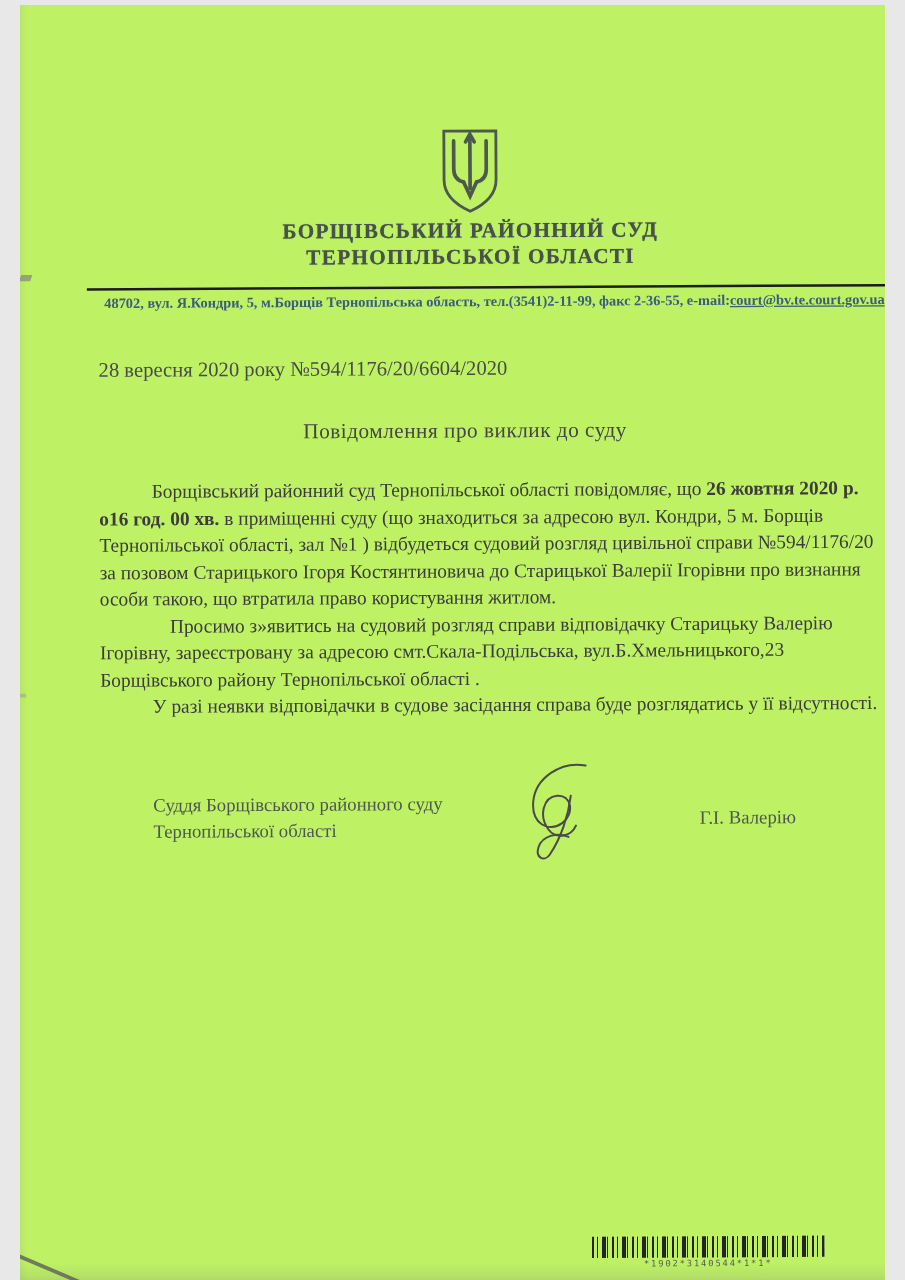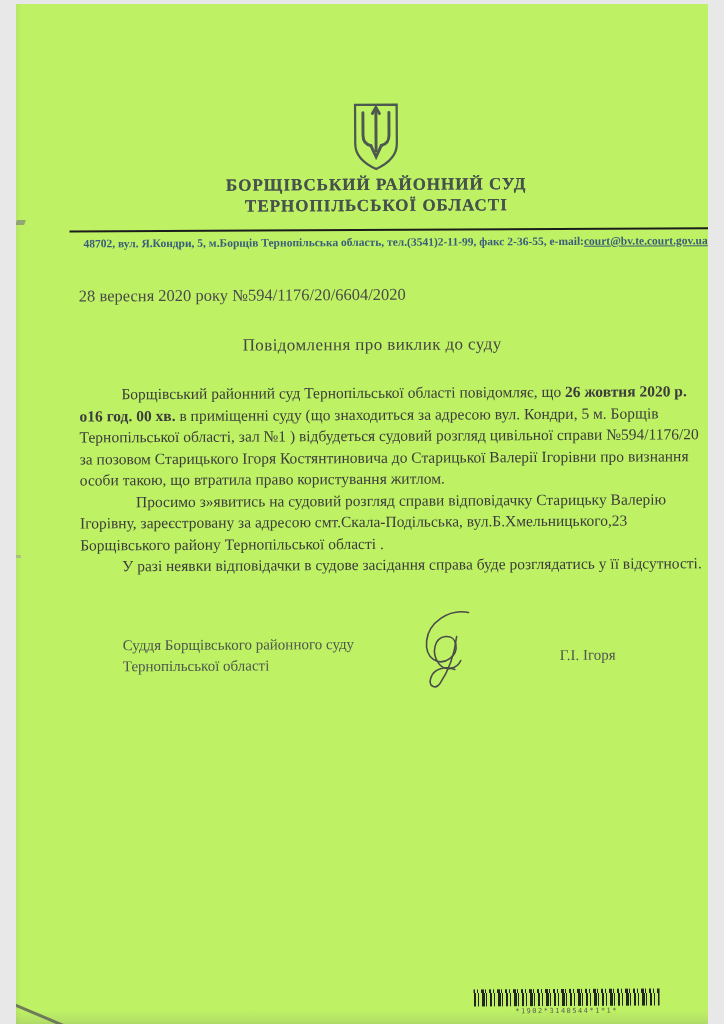--- a/index.html
+++ b/index.html
@@ -102,21 +102,21 @@
       <div>Тернопільської області</div>
     </div>
 
     <svg class="signature-svg" viewBox="0 0 64 88">
       <g fill="none" stroke="#4a4a4a" stroke-width="1.6" stroke-linecap="round">
         <path d="M56 6 C 36 2, 16 16, 14 34 C 12 52, 26 60, 37 52 C 47 45, 45 29, 33 30 C 22 31, 18 46, 26 57 C 32 65, 44 63, 48 54"></path>
         <path d="M44 30 C 42 46, 36 64, 27 77 C 23 83, 15 80, 18 71 C 21 62, 33 59, 42 63"></path>
       </g>
     </svg>
 
-    <div class="signer-name">Г.І. Ігоря</div>
+    <div class="signer-name">Г.І. Валерію</div>
 
     <div class="barcode-wrap">
       <div class="barcode"></div>
       <div class="barcode-label">*1902*3140544*1*1*</div>
     </div>
   </div>
 
   <div class="speck-left"></div>
   <div class="speck-left2"></div>
   <div class="edge-left"></div>

